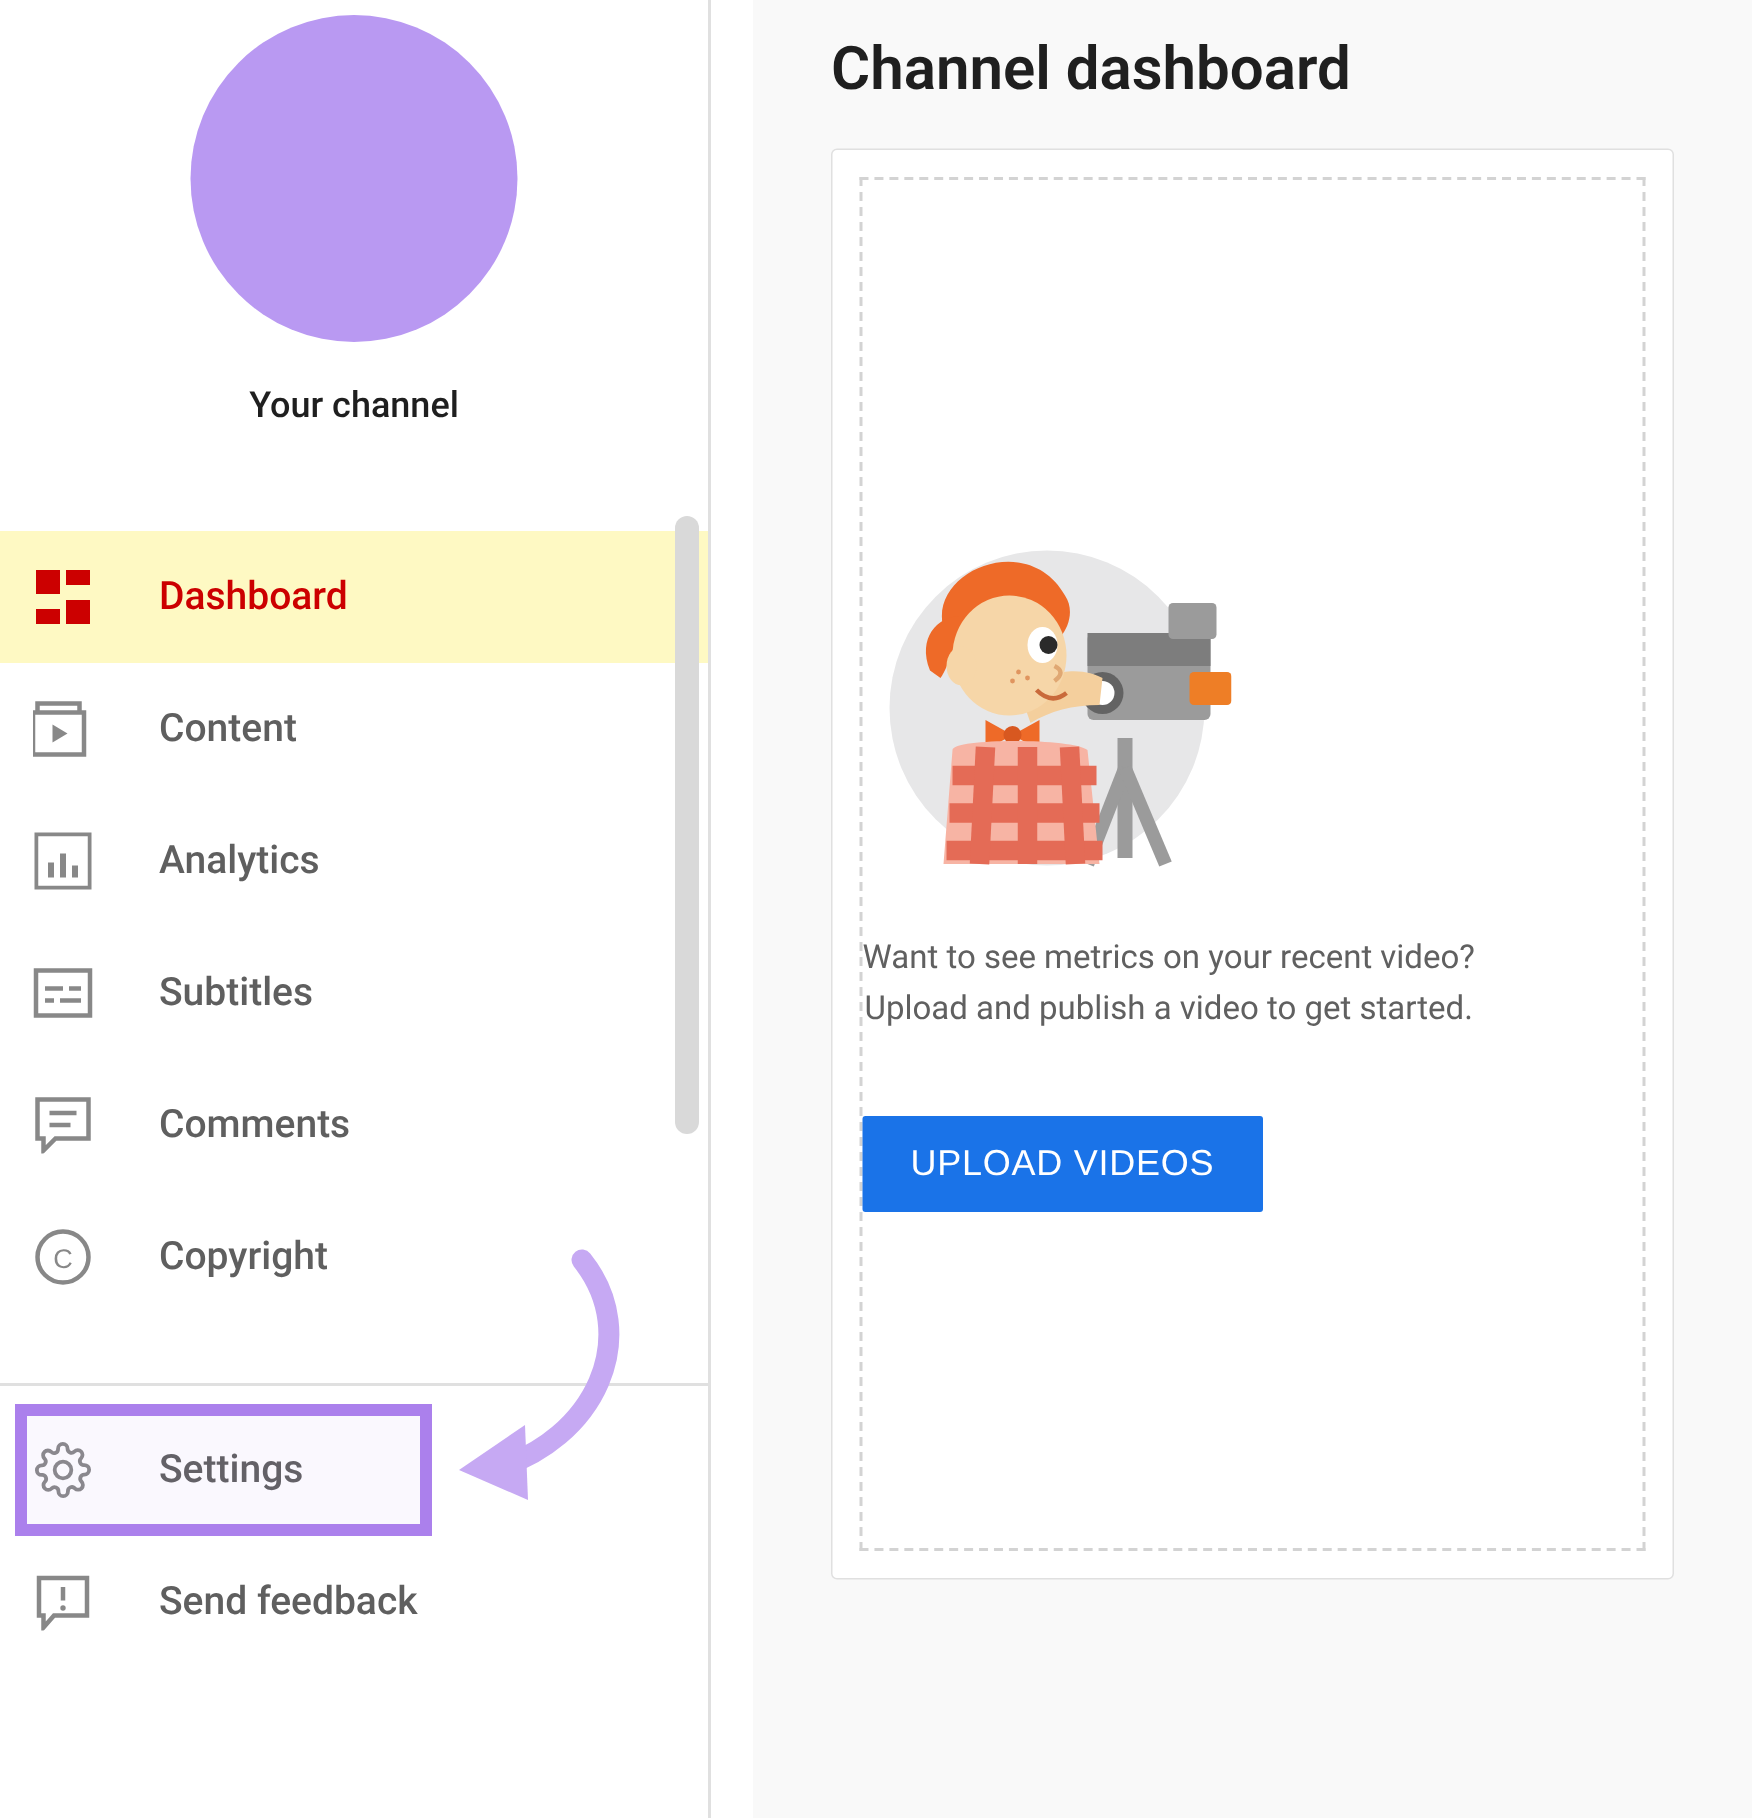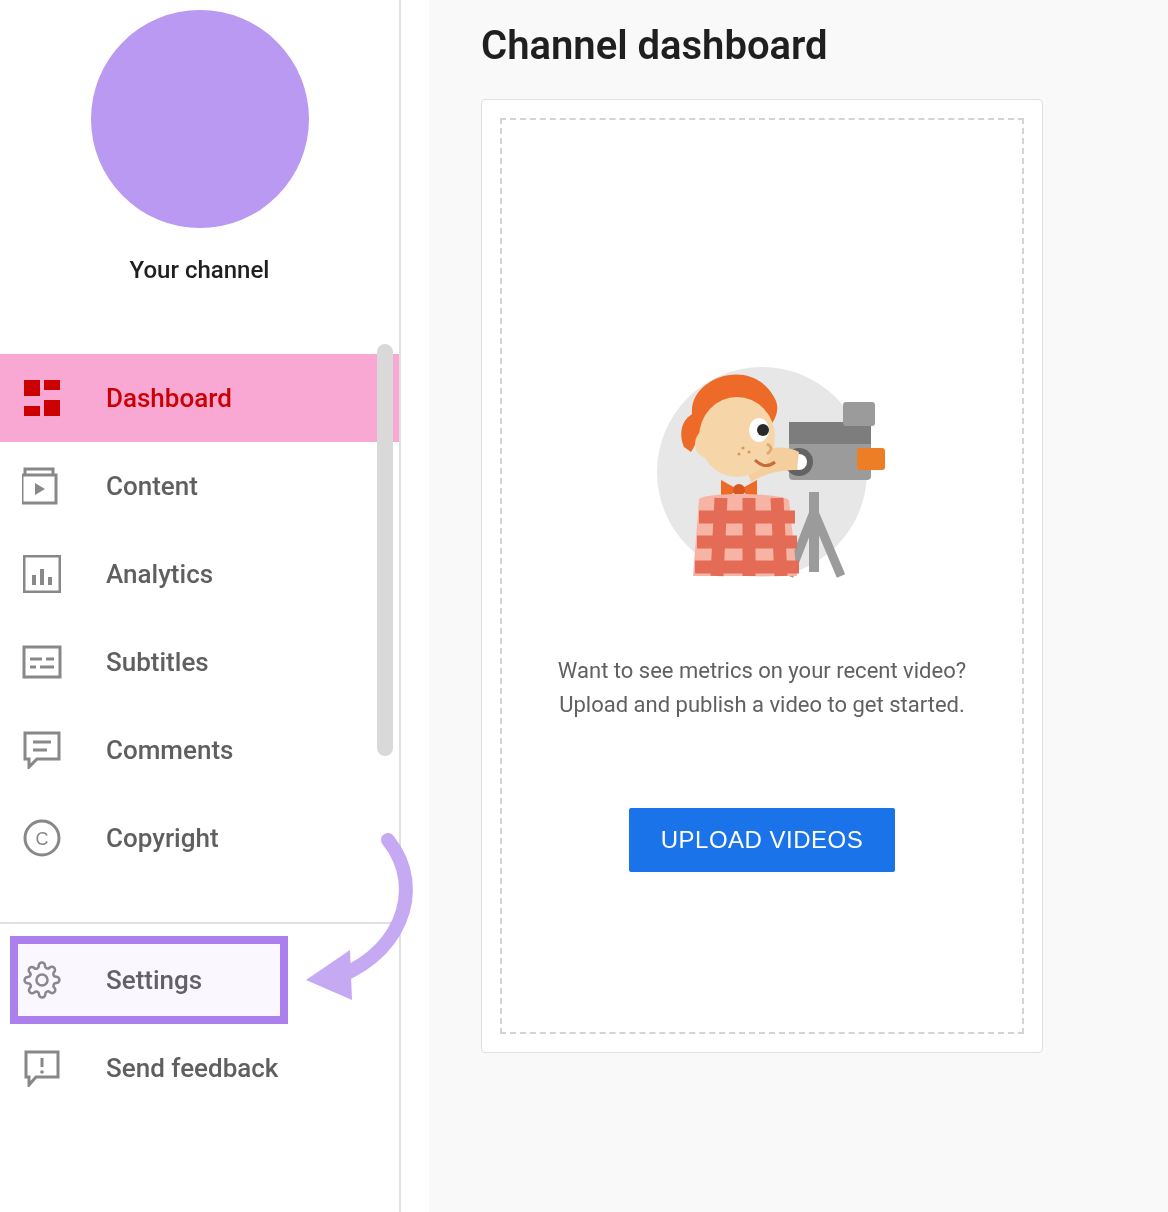--- a/index.html
+++ b/index.html
@@ -11,21 +11,21 @@
     overflow: hidden;
     position: relative;
   }
   .layout {
     display: flex;
     width: 100%;
     height: 100%;
   }
   
   .sidebar {
-    width: 401px;
+    width: 474px;
     position: relative;
     border-right: 2px solid #e0e0e0;
     display: flex;
     flex-direction: column;
   }
   .sidebar-header {
     display: flex;
     flex-direction: column;
     align-items: center;
     padding: 10px 0 70px 0;
@@ -58,21 +58,21 @@
     justify-content: center;
     align-items: center;
   }
   .nav-item .label {
     margin-left: 42px;
     font-size: 26px;
     font-weight: 500;
     color: #5f5f5f;
   }
   .nav-item.active {
-    background: #f9a8d4;
+    background: #fef9c3;
   }
   .nav-item.active .label {
     color: #cc0000;
   }
   .sidebar-divider {
     height: 2px;
     background: #e0e0e0;
     margin-top: 0;
   }
   .bottom-nav {
@@ -138,23 +138,22 @@
     padding: 18px;
     width: 562px;
     height: 954px;
   }
   .card-inner {
     width: 100%;
     height: 100%;
     border: 2px dashed #d3d3d3;
     display: flex;
     flex-direction: column;
-    align-items: center;
+    align-items: flex-start;
     padding-top: 232px;
-    gap: 32px;
   }
   .illustration {
     width: 246px;
     height: 230px;
     position: relative;
     margin-bottom: 40px;
   }
   .prompt-text {
     font-size: 22px;
     color: #606060;

